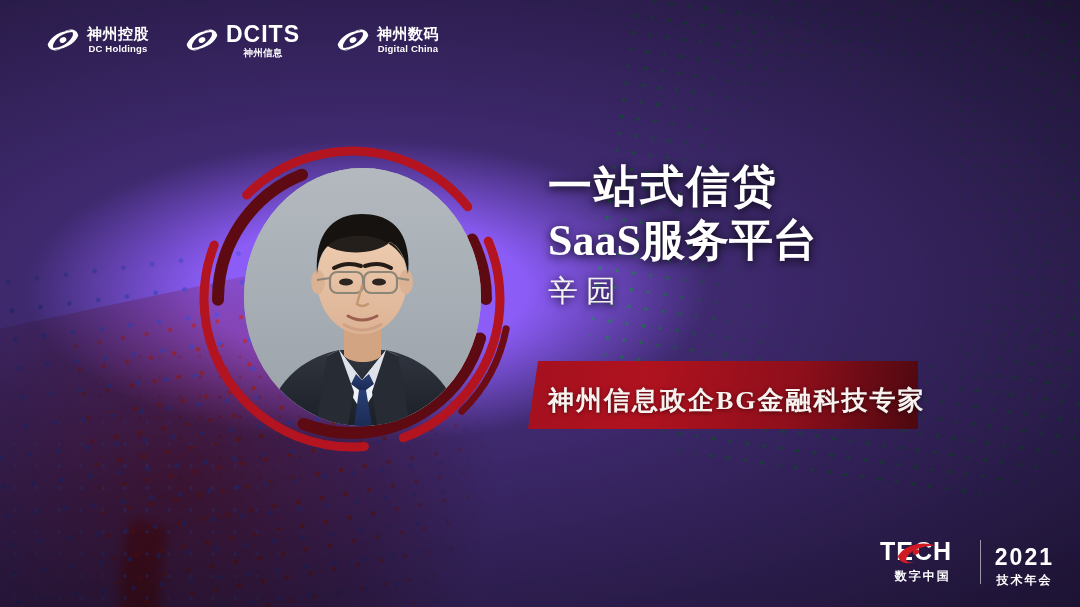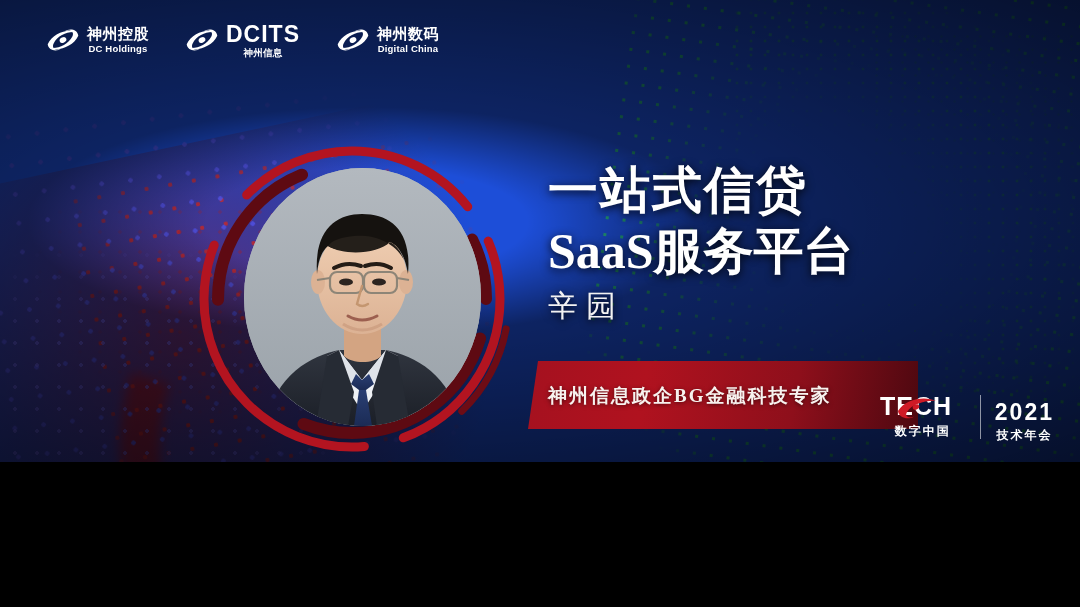--- a/index.html
+++ b/index.html
@@ -3,23 +3,23 @@
 <meta charset="utf-8">
 <title>Slide</title>
 <style>
   html,body{margin:0;padding:0;background:#000;}
   body{
     font-family:"Liberation Sans","DejaVu Sans",sans-serif;
     -webkit-font-smoothing:antialiased;
   }
   #slide{
     position:relative;
-    width:1080px;height:462px;
+    width:1080px;height:607px;
     overflow:hidden;
-    background:#1d4ed8;
+    background:#8b5cf6;
   }
 
   
   .dots{position:absolute;pointer-events:none;}
 
   
   .dots-green{
     top:-170px; right:-190px;
     width:660px; height:660px;
     background-image:
@@ -154,21 +154,21 @@
     background:#a9b0b6;
   }
   .portrait svg{display:block;width:100%;height:100%;}
 
   
   .title-block{position:absolute;left:548px;top:160px;z-index:35;}
   .title-line{
     color:#fff;
     font-family:"Liberation Serif","DejaVu Serif",serif;
     font-weight:bold;
-    font-size:50px;
+    font-size:44px;
     line-height:1.22;
     letter-spacing:2px;
     white-space:nowrap;
     text-shadow:0 2px 10px rgba(0,0,0,.9);
   }
   .title-line.lat{letter-spacing:0px;text-align:right;}
   .speaker{
     margin-top:4px;
     color:#f2f2f2;
     font-family:"Liberation Serif","DejaVu Serif",serif;
@@ -180,21 +180,21 @@
   .band{
     position:absolute;left:528px;top:361px;width:390px;height:68px;z-index:34;
     background:linear-gradient(100deg,#a5111f 0%,#b0121f 30%,#8e0f1b 68%,#4d0810 100%);
     clip-path:polygon(10px 0, 100% 0, 390px 68px, 0 68px);
     box-shadow:0 0 24px rgba(120,10,20,.45);
   }
   .band-text{
     position:absolute;left:548px;top:383px;z-index:36;
     color:#f7f2ef;
     font-family:"Liberation Serif","DejaVu Serif",serif;
-    font-size:19px;font-weight:bold;letter-spacing:2px;
+    font-size:26px;font-weight:bold;letter-spacing:2px;
     white-space:nowrap;
     text-shadow:0 1px 4px rgba(0,0,0,.55);
   }
 
   
   .event{
     position:absolute;right:26px;bottom:18px;z-index:40;
     display:flex;align-items:center;gap:14px;
   }
   .event-left,.event-right{display:flex;flex-direction:column;align-items:center;gap:3px;}

